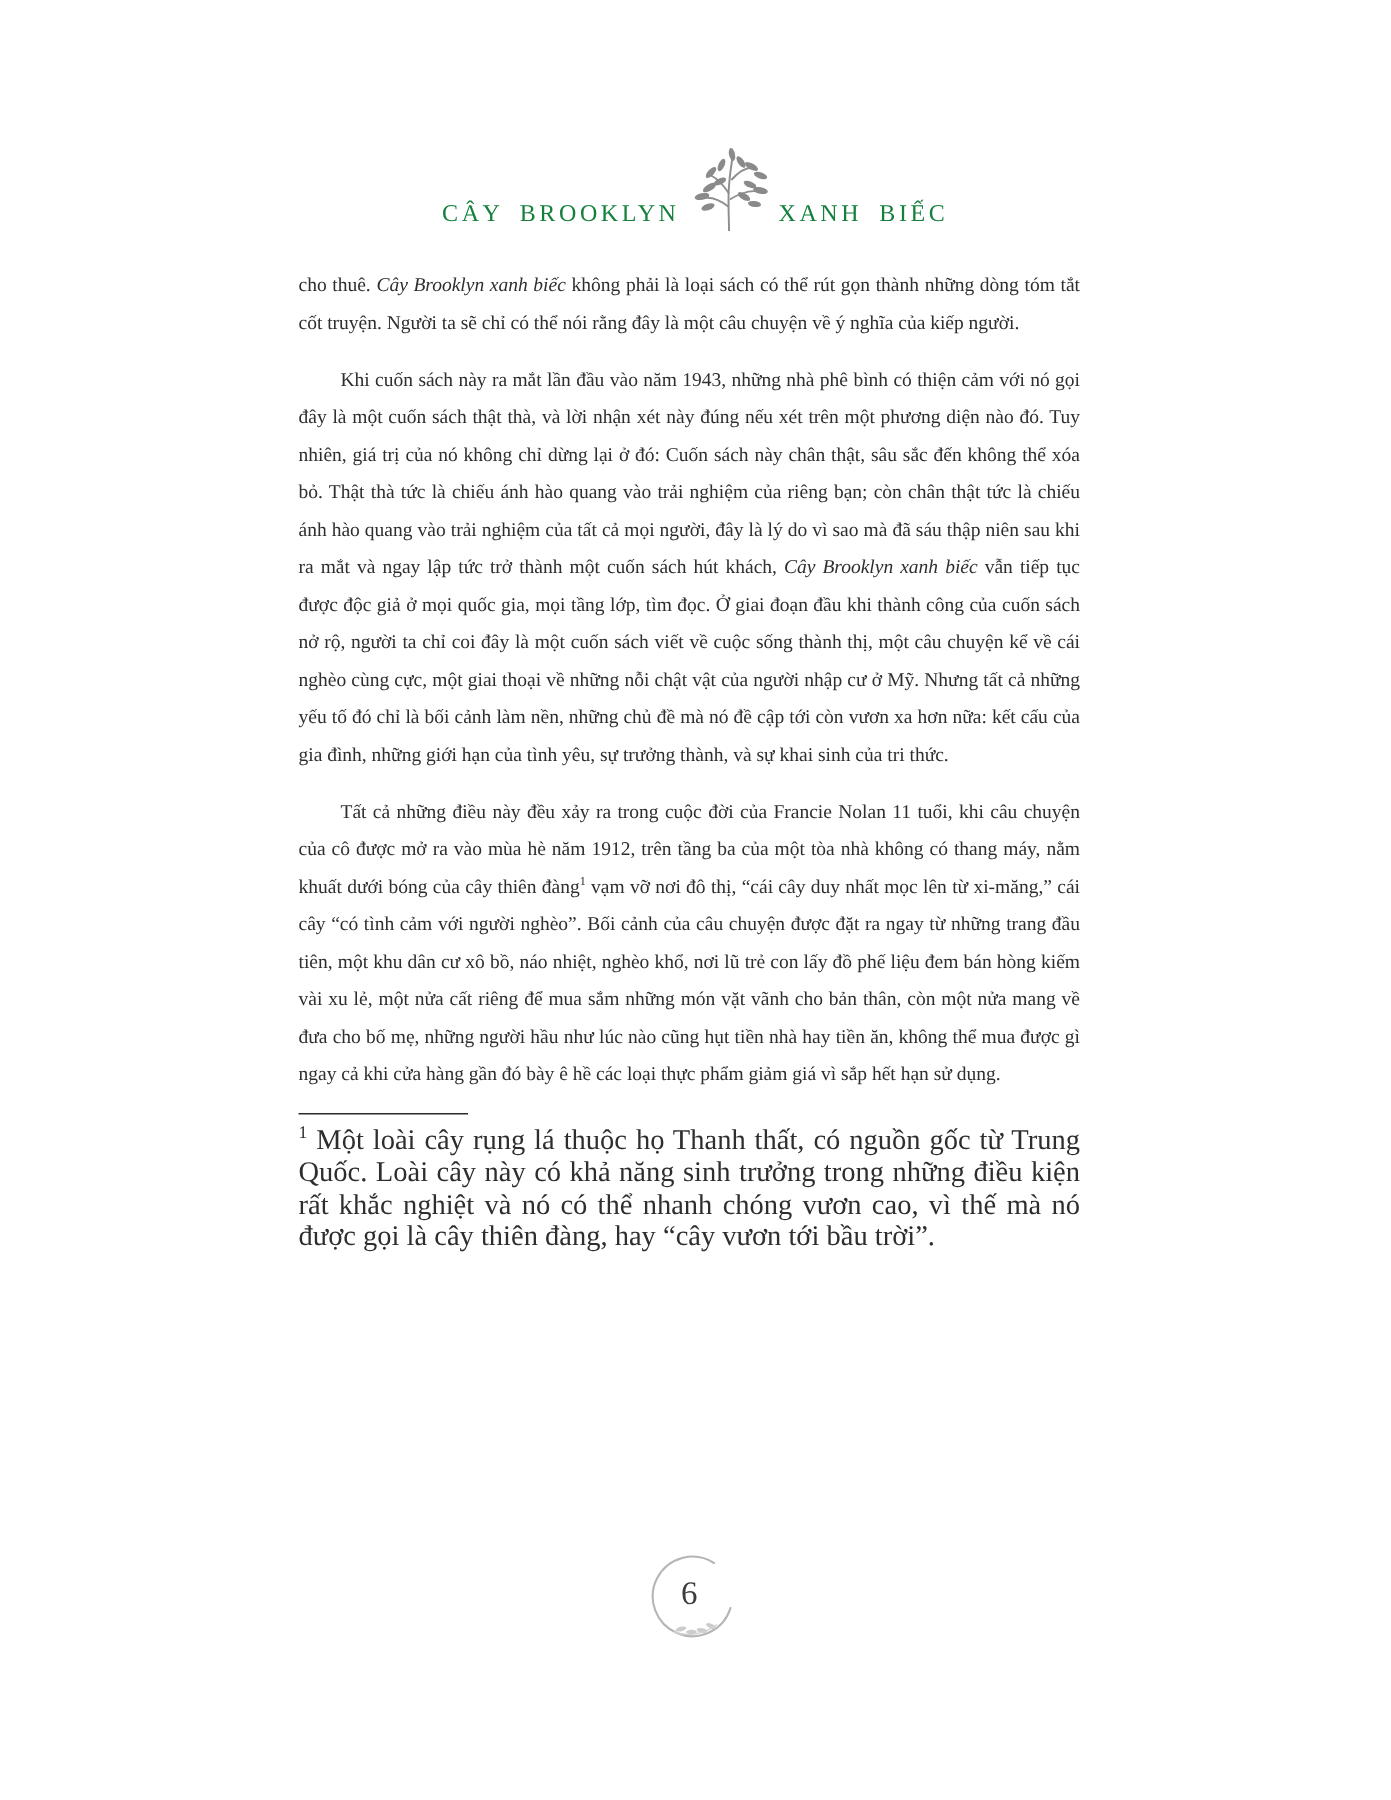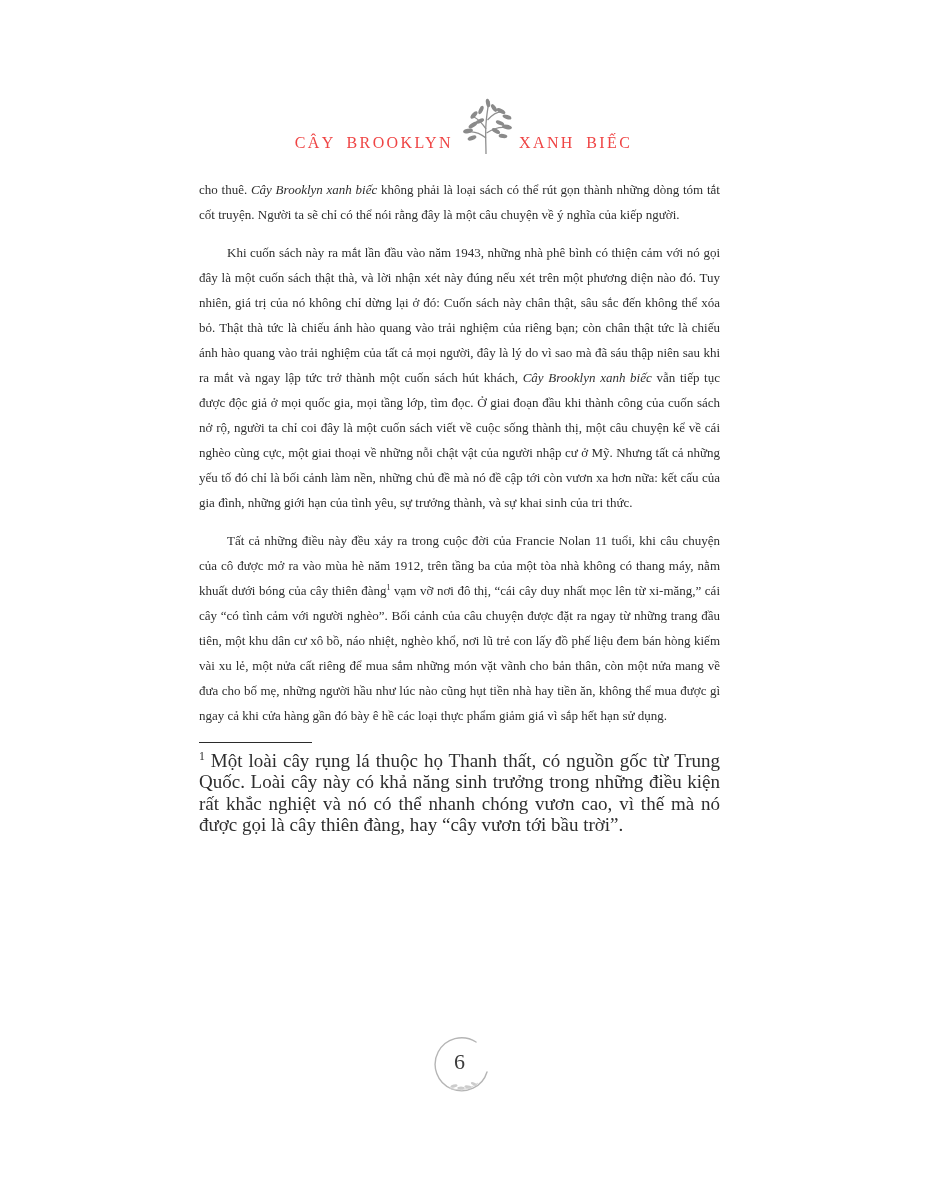--- a/index.html
+++ b/index.html
@@ -10,21 +10,21 @@
     background:#ffffff;
     font-family:"Liberation Serif","DejaVu Serif",serif;
     color:#2e2e2e;
     overflow:hidden;
   }
 
   
   .header {
     position:absolute; top:98px; left:0; width:100%;
     display:flex; justify-content:center; align-items:flex-end;
-    gap:7px; color:#ef4444;
+    gap:7px; color:#15803d;
   }
   .header .title {
     font-size:16px; letter-spacing:2.4px; word-spacing:5px;
     line-height:1; padding-bottom:3px; white-space:nowrap;
   }
   .tree { display:block; height:56px; }
   .tree svg { display:block; }
 
   
   .content {

